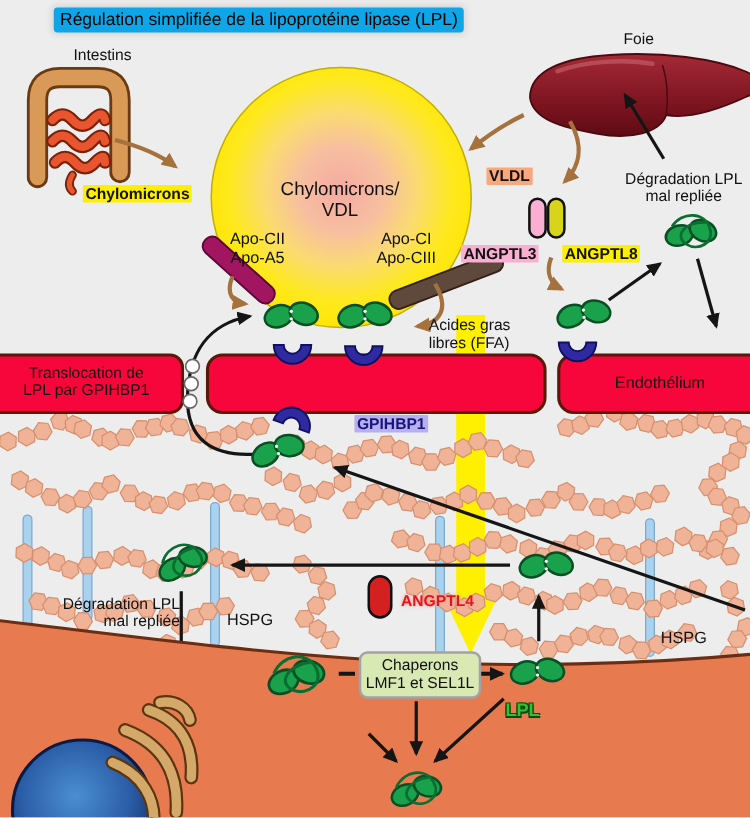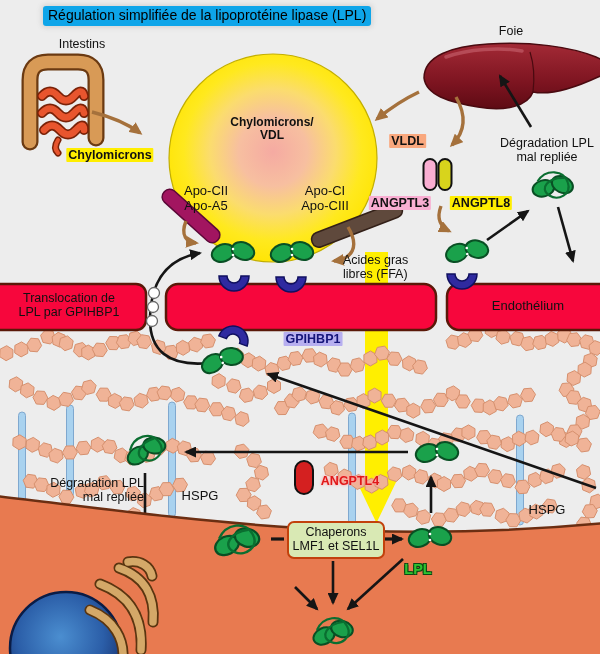--- a/index.html
+++ b/index.html
@@ -17,27 +17,27 @@
   .rx{transform:translateX(-100%);text-align:right;}
   .ctr{text-align:center;}
   .b{font-weight:bold;}
   .hl{padding:0 2px;border-radius:1px;}
   .hl-yellow{background:var(--hl_yellow);}
   .hl-salmon{background:var(--hl_salmon);margin-left:21px;}
   .hl-pink{background:var(--hl_pink);}
   .hl-lavender{background:var(--hl_lavender);color:#15157a;margin-left:48px;}
   #title{left:4px;top:6px;font-size:14px;background:#0ea5e9;padding:2px 5px;border-radius:3px;
          box-shadow:0 0 5px 2px #d6d6d6;color:#000;margin-left:39px;}
-  #circle-title{font-size:12px;font-weight:bold;}
+  #circle-title{font-size:15px;font-weight:normal;margin-top:28px;}
   #lpl-label{font-size:14.5px;font-weight:bold;color:var(--lpl_text_green);
     text-shadow:-1px -1px 0 #0a4a14,1px -1px 0 #0a4a14,-1px 1px 0 #0a4a14,1px 1px 0 #0a4a14;}
   #angptl4-label{font-weight:bold;color:var(--angptl4_red);
     text-shadow:0 0 3px #ff9f9f,0 0 2px #ffbdbd;}
   #chaperon-box{position:absolute;left:287px;top:521px;width:94px;height:34px;z-index:5;
-    background:var(--chaperon_bg);border:2px solid #c2410c;border-radius:7px;
+    background:var(--chaperon_bg);border:2px solid #a3a3a3;border-radius:7px;
     display:flex;flex-direction:column;align-items:center;justify-content:center;
     font-size:12.5px;line-height:1.1;color:#111;}
   .hex{fill:var(--hexagon_salmon);stroke:#d6906e;stroke-width:1;}
 </style>
 </head>
 <body>
 
 <div id="stage">
 
 <svg id="scene" width="600" height="654" viewBox="0 0 600 654">

